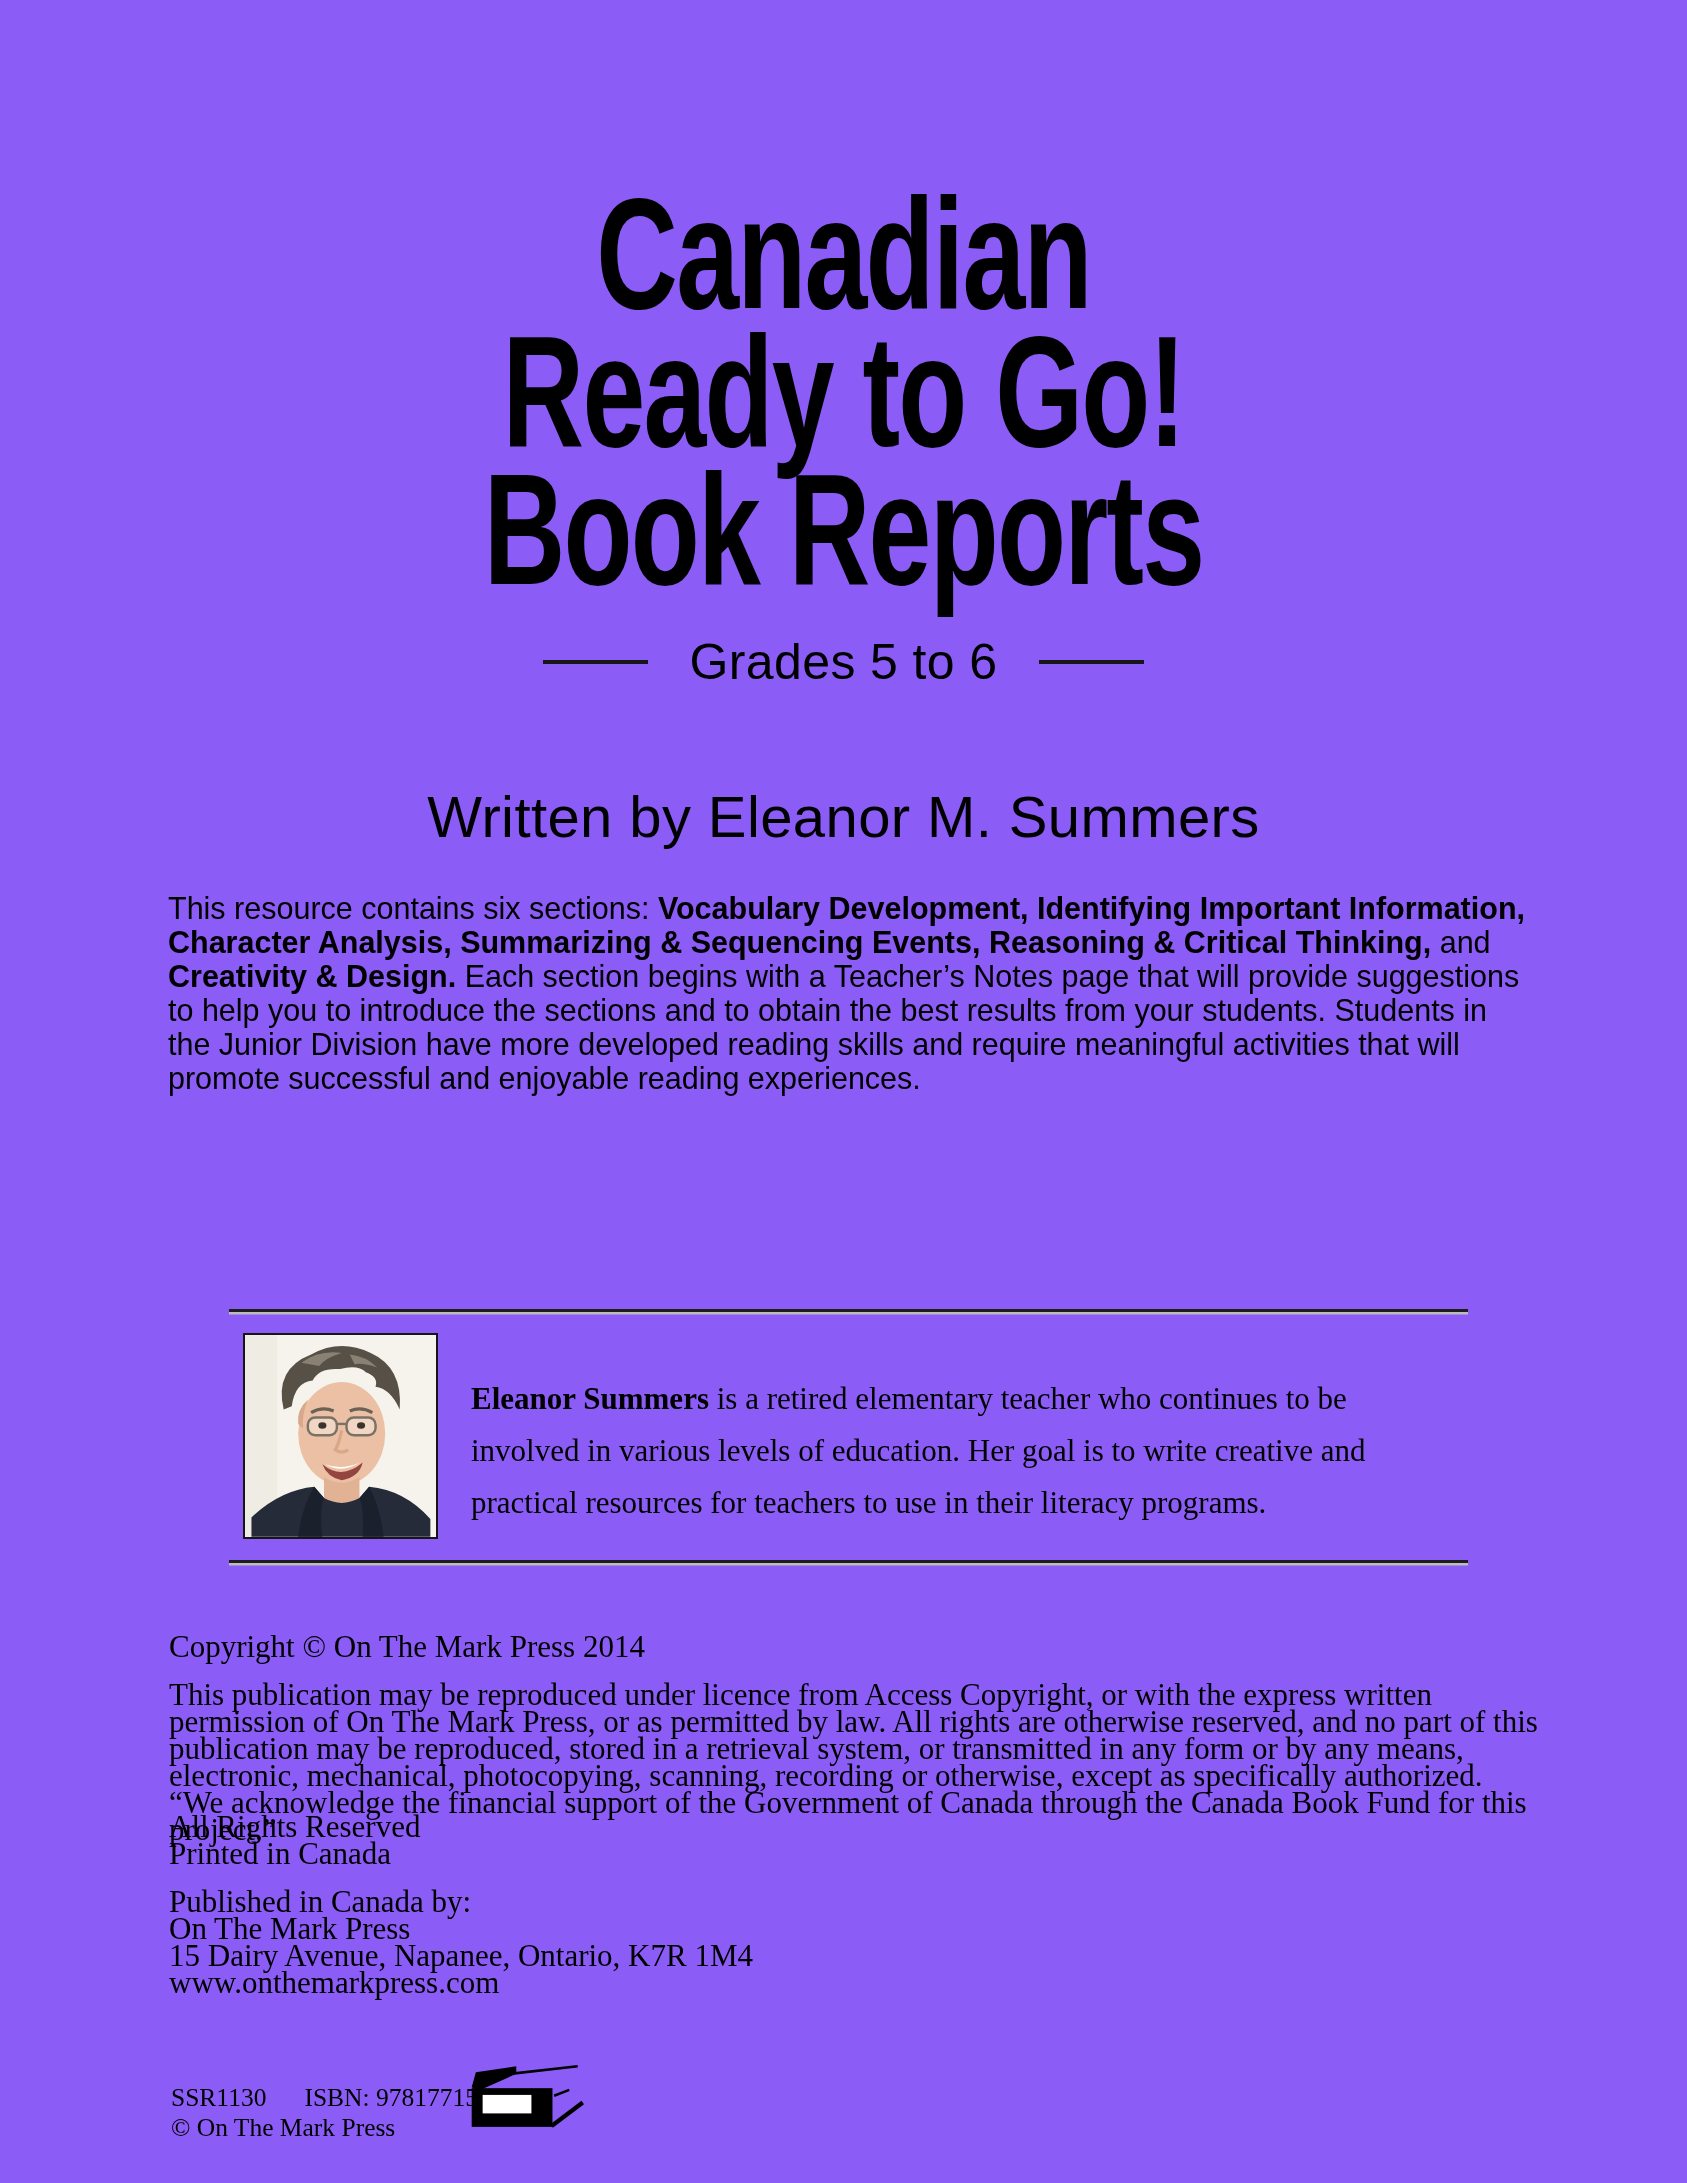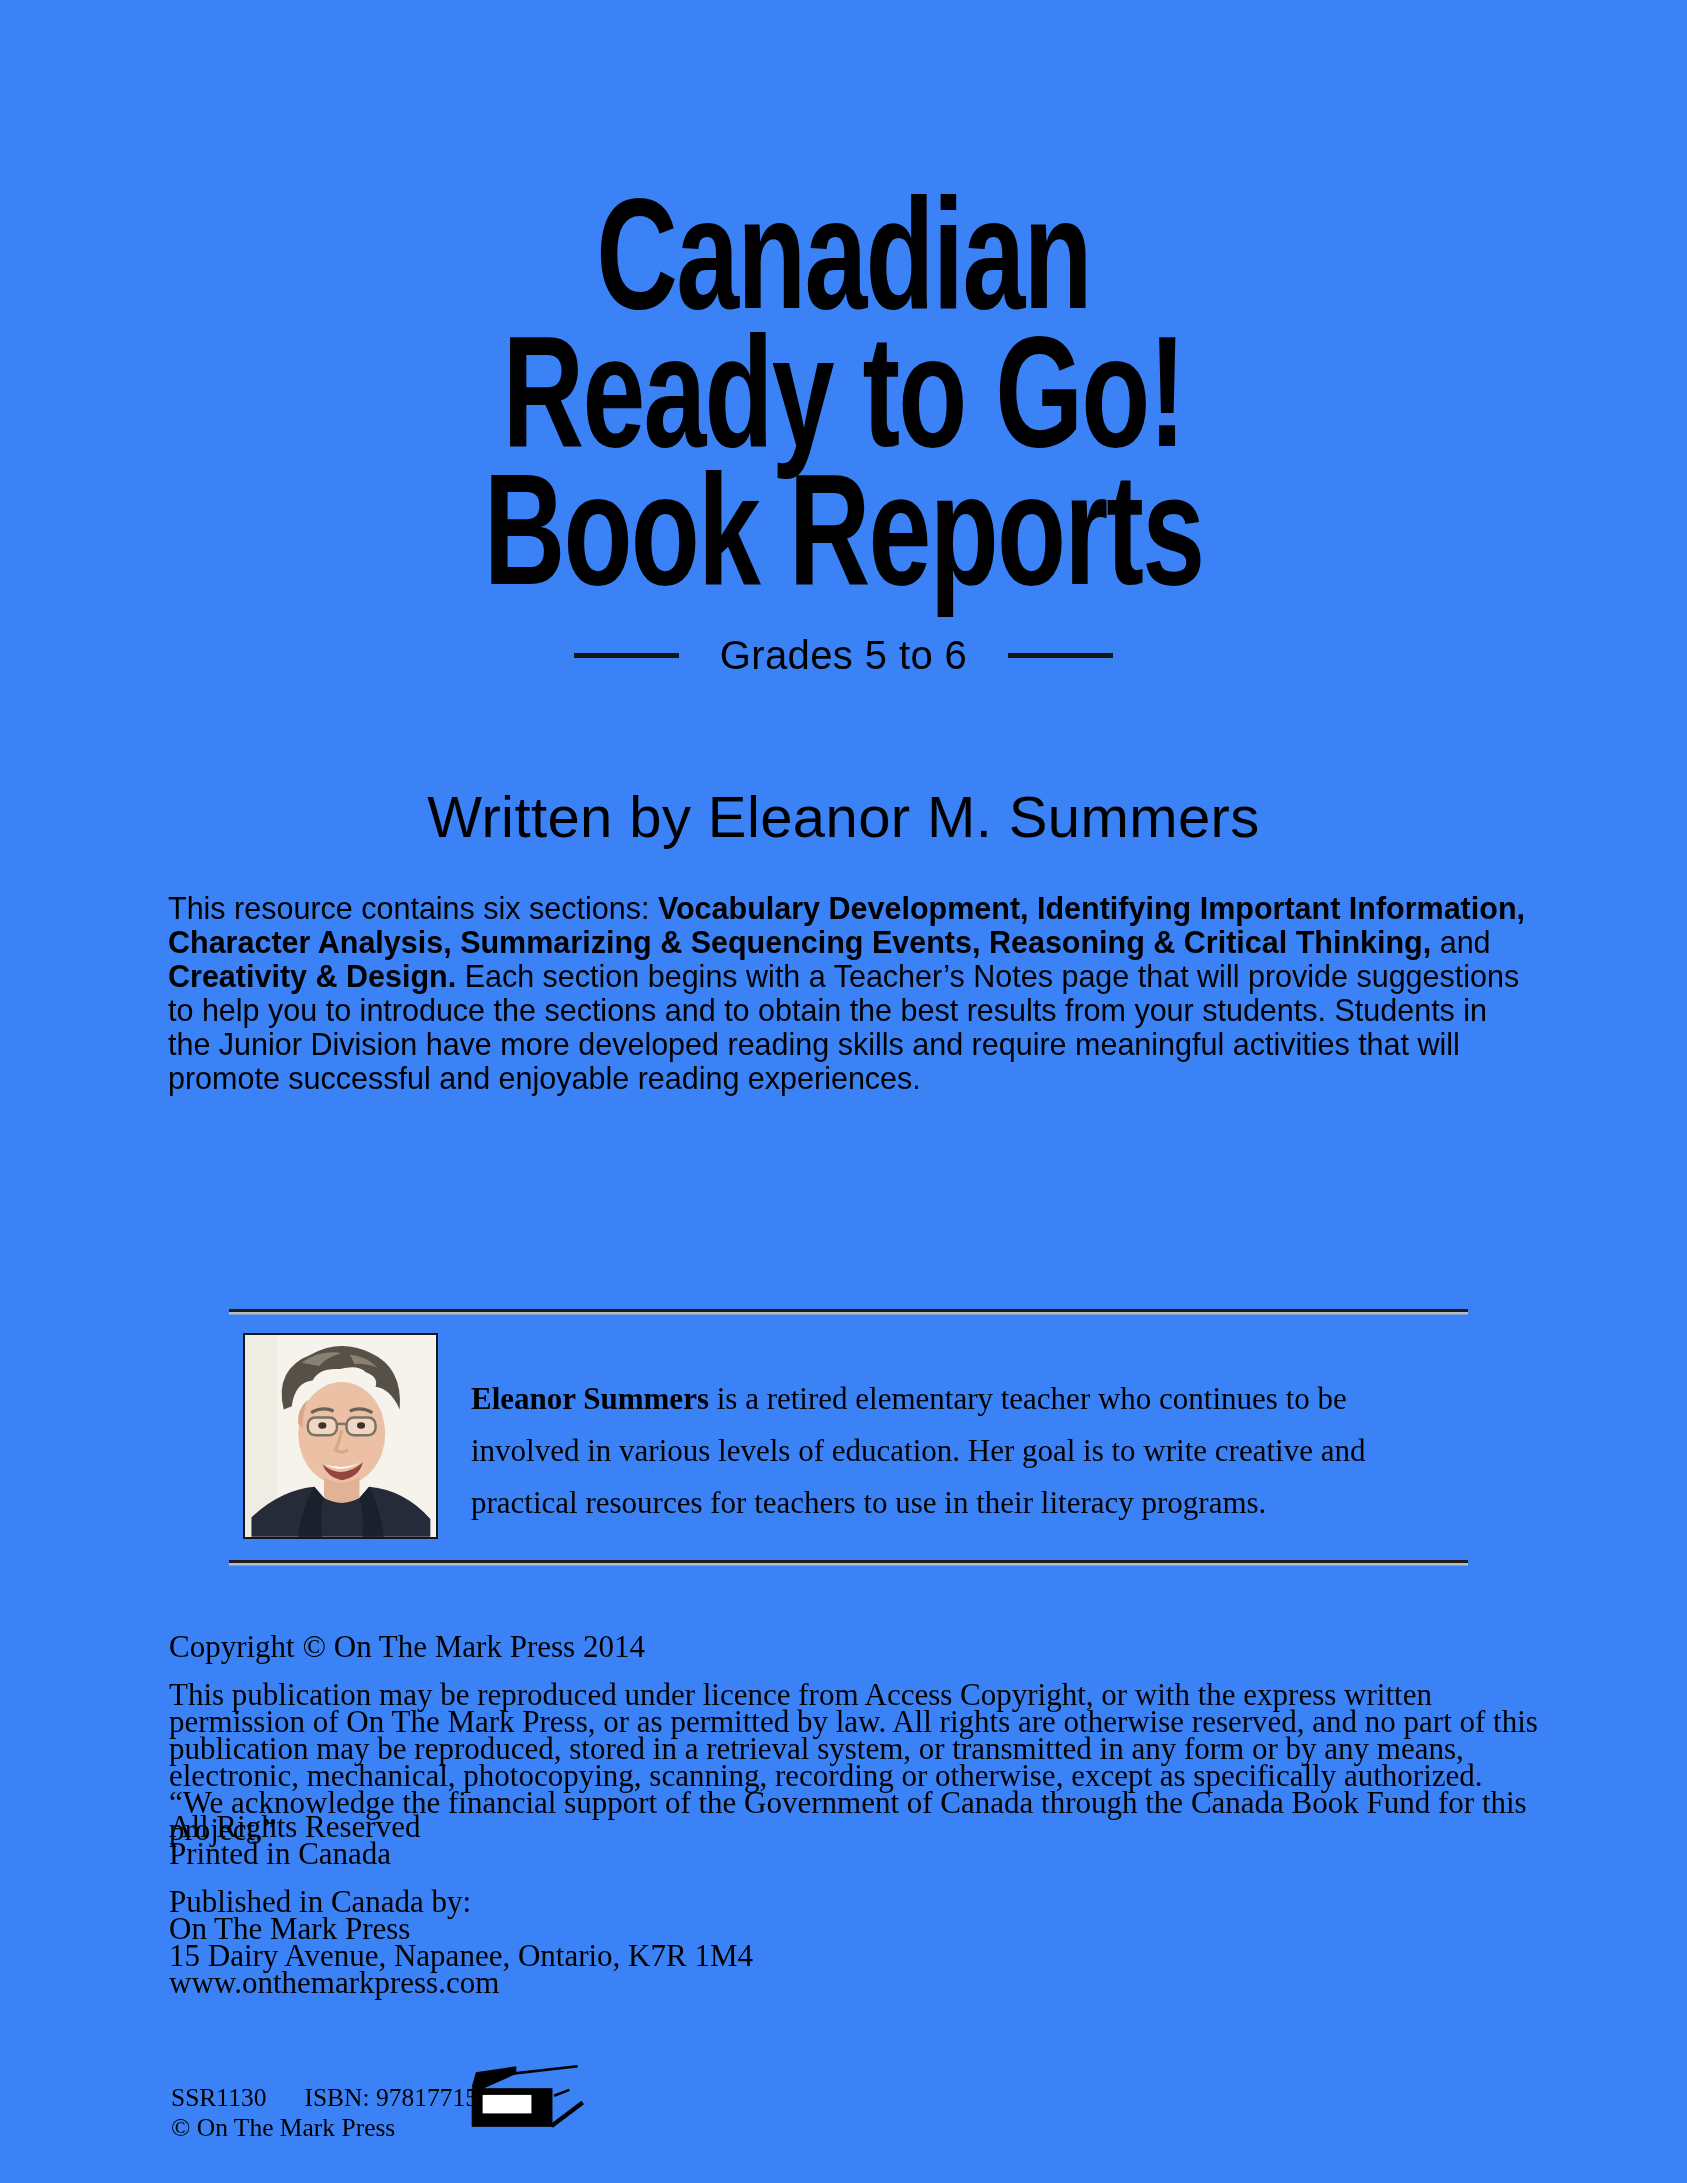--- a/index.html
+++ b/index.html
@@ -3,40 +3,40 @@
 <meta charset="utf-8">
 <style>
   html,body{margin:0;padding:0;}
   body{
     width:1687px;height:2183px;
     background:#ffffff;
     font-family:"Liberation Sans", sans-serif;
     color:#000;
     position:relative;
   }
-  .page{position:absolute;inset:0;background:#3b82f6;overflow:hidden;}
+  .page{position:absolute;inset:0;background:#8b5cf6;overflow:hidden;}
 
   
   .title-block{
     position:absolute;top:185px;left:0;width:100%;
     text-align:center;
     font-weight:700;
     font-size:157px;
     line-height:138px;
     letter-spacing:-2.5px;
     transform:scaleX(0.72);
     transform-origin:50% 0;
     white-space:nowrap;
   }
 
   
   .grade-row{
     position:absolute;top:633px;left:0;width:100%;
     display:flex;justify-content:center;align-items:center;gap:41px;
-    font-size:40px;font-weight:400;letter-spacing:0.4px;
+    font-size:50px;font-weight:400;letter-spacing:0.4px;
   }
   .dash{width:105px;height:4.1px;background:#161616;}
 
   
   .byline{
     position:absolute;top:783px;left:0;width:100%;
     text-align:center;font-size:58px;font-weight:400;letter-spacing:0.4px;
   }
 
   

